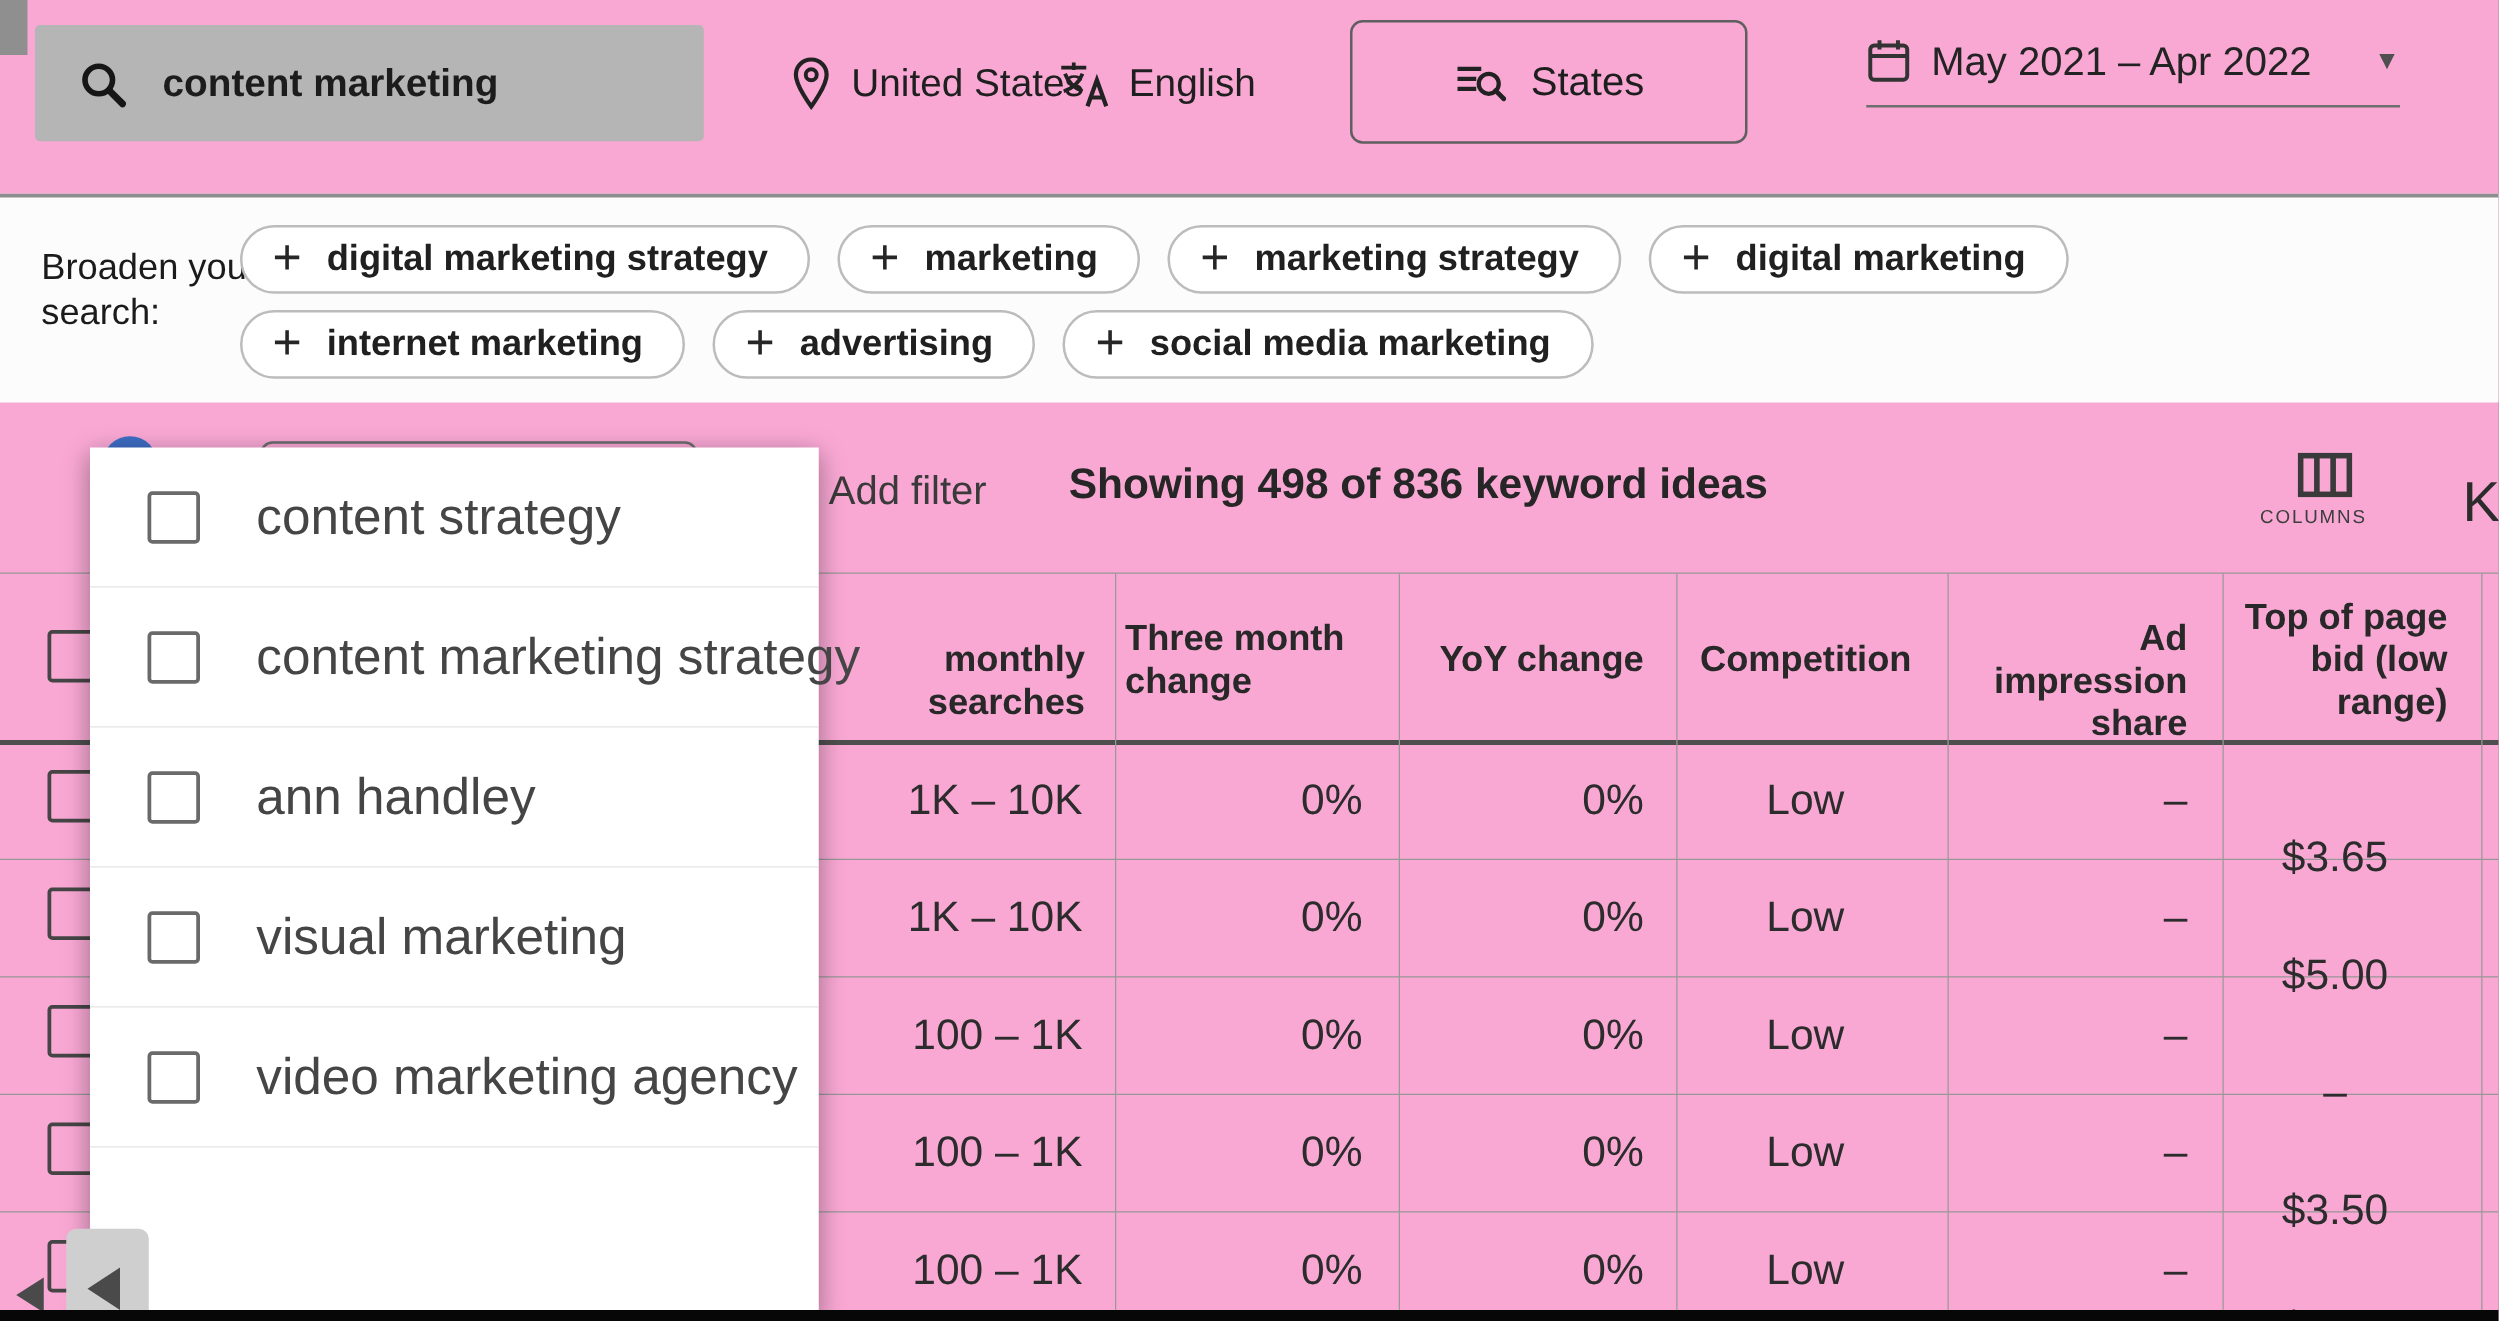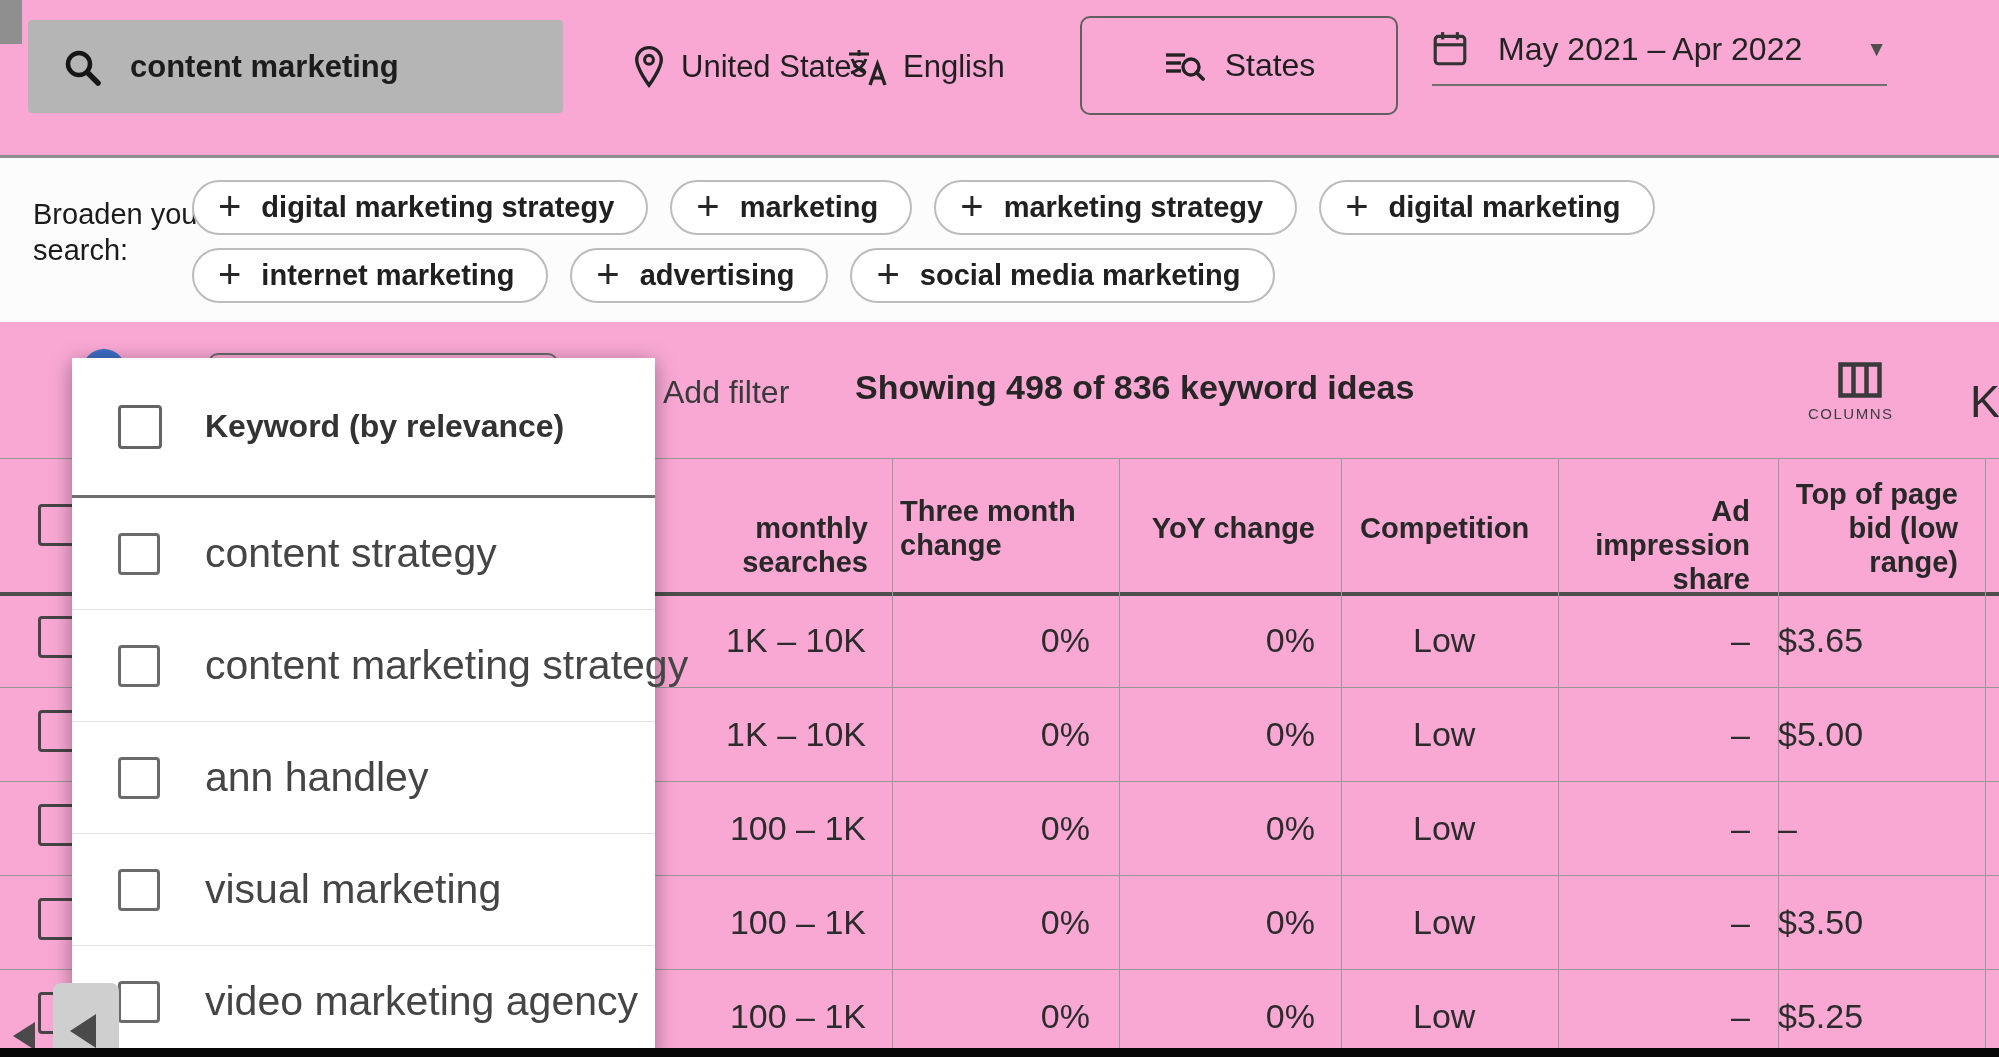--- a/index.html
+++ b/index.html
@@ -11,21 +11,21 @@
   .searchbox{position:absolute;left:28px;top:20px;width:535px;height:93px;background:#b5b5b5;
     border-radius:4px;display:flex;align-items:center;padding-left:34px;box-sizing:border-box;gap:26px;}
   .search-input{border:none;background:transparent;outline:none;font-family:inherit;
     font-size:31px;font-weight:600;color:#1c1c1c;width:400px;}
   .topitem{position:absolute;top:42px;display:flex;align-items:center;gap:15px;
     font-size:31px;color:#1f1f1f;height:50px;white-space:nowrap;}
   .loc{left:632px;} .lang{left:846px;}
   .google-btn{position:absolute;left:1080px;top:16px;width:318px;height:99px;border:2px solid #5f5f5f;
     border-radius:10px;display:flex;align-items:center;justify-content:center;gap:20px;
     font-size:32px;color:#1e1e1e;box-sizing:border-box;background:transparent;cursor:pointer;}
-  .date-group{position:absolute;left:1432px;top:30px;display:flex;align-items:center;gap:30px;
+  .date-group{position:absolute;left:1493px;top:30px;display:flex;align-items:center;gap:16px;
     font-size:32px;color:#232323;padding-bottom:16px;border-bottom:2px solid #6f6f6f;white-space:nowrap;}
   .caret{font-size:21px;color:#4f4f4f;margin-left:34px;}
   .icon{flex:0 0 auto;display:block;}
   
   .band{position:absolute;left:0;top:155px;width:100%;height:167px;background:#fcfcfc;
     border-top:3px solid #8e8e8e;box-sizing:border-box;}
   .band-label{position:absolute;left:33px;top:38px;font-size:29px;color:#1b1b1b;line-height:36px;width:185px;}
   .chips{position:absolute;left:192px;top:22px;display:flex;flex-direction:column;gap:13px;}
   .chip-row{display:flex;gap:22px;}
   .chip{height:55px;border:2px solid #bcbcbc;border-radius:28px;background:#ffffff;display:flex;
@@ -51,21 +51,21 @@
   .th5{left:1560px;width:190px;top:494px;text-align:right;}
   .th6{left:1778px;width:180px;top:477px;text-align:right;}
   
   .trow{position:absolute;left:0;width:1999px;height:94px;}
   .td{position:absolute;top:0;height:94px;line-height:94px;font-size:34px;color:#2c2c2c;white-space:nowrap;}
   .td.c0{left:656px;width:210px;text-align:right;}
   .td.c1{left:900px;width:190px;text-align:right;}
   .td.c2{left:1125px;width:190px;text-align:right;}
   .td.c3{left:1413px;width:175px;text-align:left;}
   .td.c4{left:1562px;width:188px;text-align:right;}
-  .td.c5{left:1778px;width:180px;text-align:left;}
+  .td.c5{left:1778px;width:180px;text-align:center;margin-top:46px;}
   
   .sliver-cb{position:absolute;left:38px;width:42px;height:42px;border:3px solid #454545;
     border-radius:4px;box-sizing:border-box;z-index:4;cursor:pointer;}
   .blue-dot{position:absolute;left:82px;top:349px;width:44px;height:44px;border-radius:50%;
     background:#3e6dc4;z-index:5;}
   .refine-rect{position:absolute;left:208px;top:353px;width:350px;height:90px;border:2px solid #6b6b6b;
     border-radius:10px;z-index:5;box-sizing:border-box;}
   
   .dropdown{position:absolute;left:72px;top:358px;width:583px;height:699px;background:#ffffff;
     box-shadow:0 4px 20px rgba(0,0,0,0.38);z-index:10;}
@@ -258,24 +258,20 @@
   <div class="sliver-cb" style="top:616px;"></div>
   <div class="sliver-cb" style="top:710px;"></div>
   <div class="sliver-cb" style="top:804px;"></div>
   <div class="sliver-cb" style="top:898px;"></div>
   <div class="sliver-cb" style="top:992px;"></div>
 
   <div class="blue-dot"></div>
   <div class="refine-rect"></div>
 
   <div class="dropdown">
-    <div class="dd-header">
-      <span class="dd-cb"></span>
-      <span class="dd-title">Keyword (by relevance)</span>
-    </div>
     <div id="dd-items">
         <div class="dd-item">
           <span class="dd-cb"></span>
           <span class="dd-label">content strategy</span>
         </div>
         <div class="dd-item">
           <span class="dd-cb"></span>
           <span class="dd-label">content marketing strategy</span>
         </div>
         <div class="dd-item">

